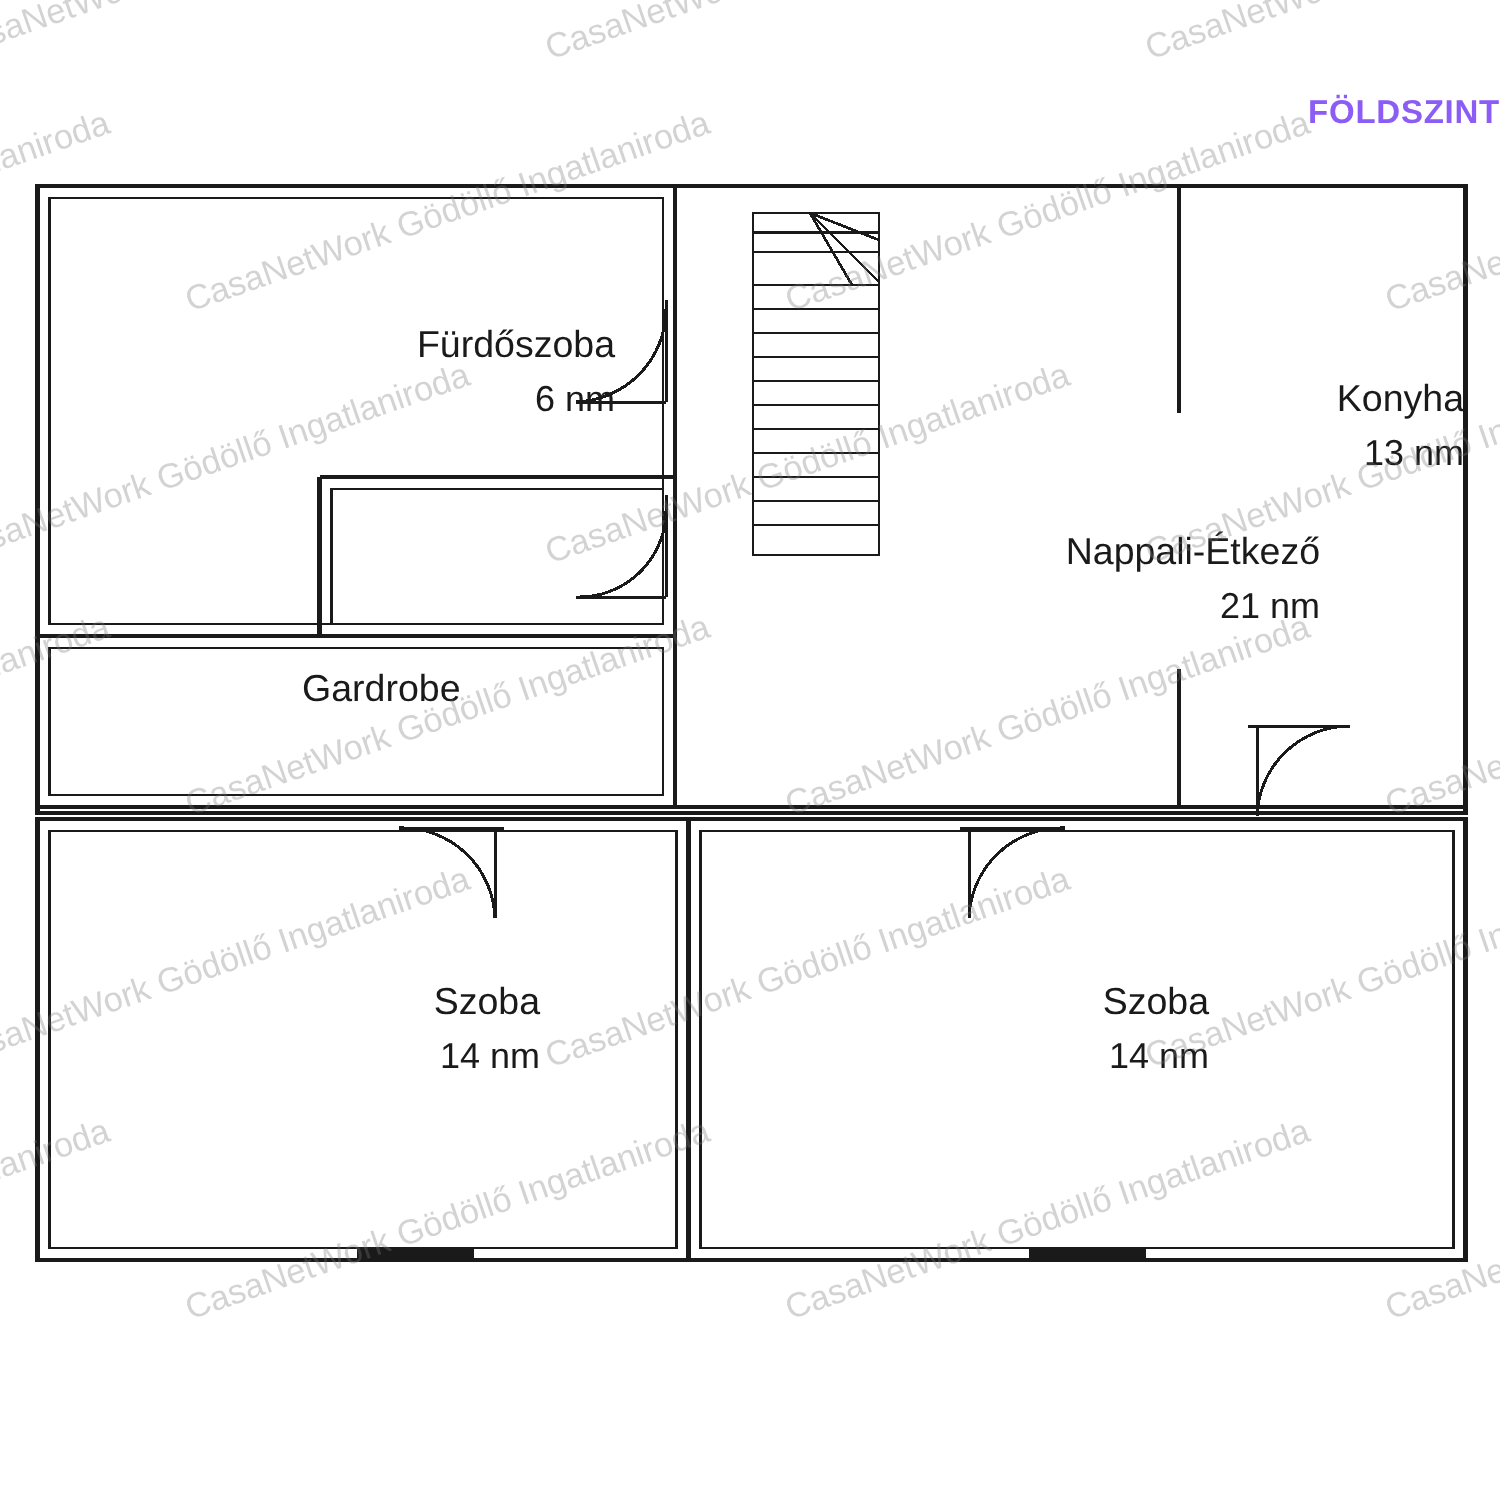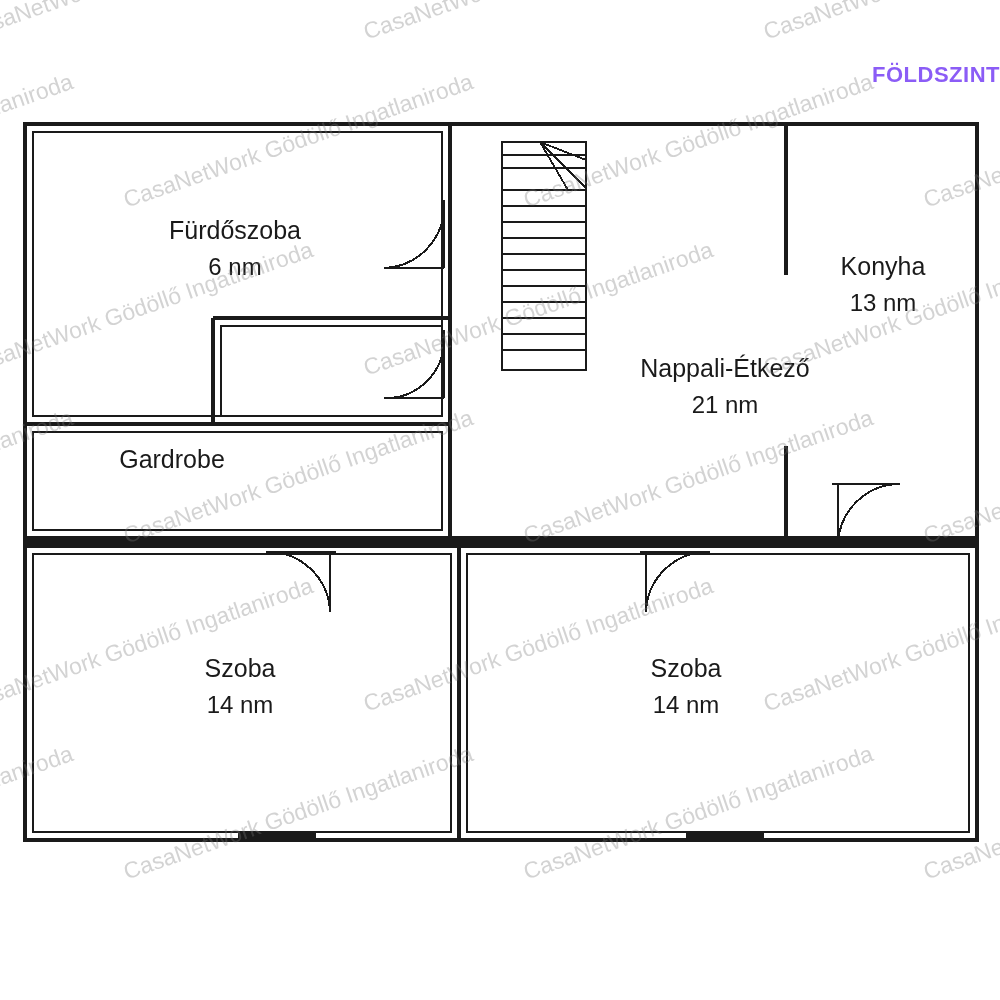--- a/index.html
+++ b/index.html
@@ -33,21 +33,21 @@
   }
   svg.floorplan {
     position: absolute;
     left: 0;
     top: 0;
     width: 1000px;
     height: 1000px;
   }
   .room-label {
     position: absolute;
-    text-align: center;
+    text-align: right;
     line-height: 1.28;
     color: #1a1a1a;
   }
   .room-label .name {
     font-size: 25px;
     white-space: nowrap;
   }
   .room-label .area {
     font-size: 24px;
     margin-top: 6px;

